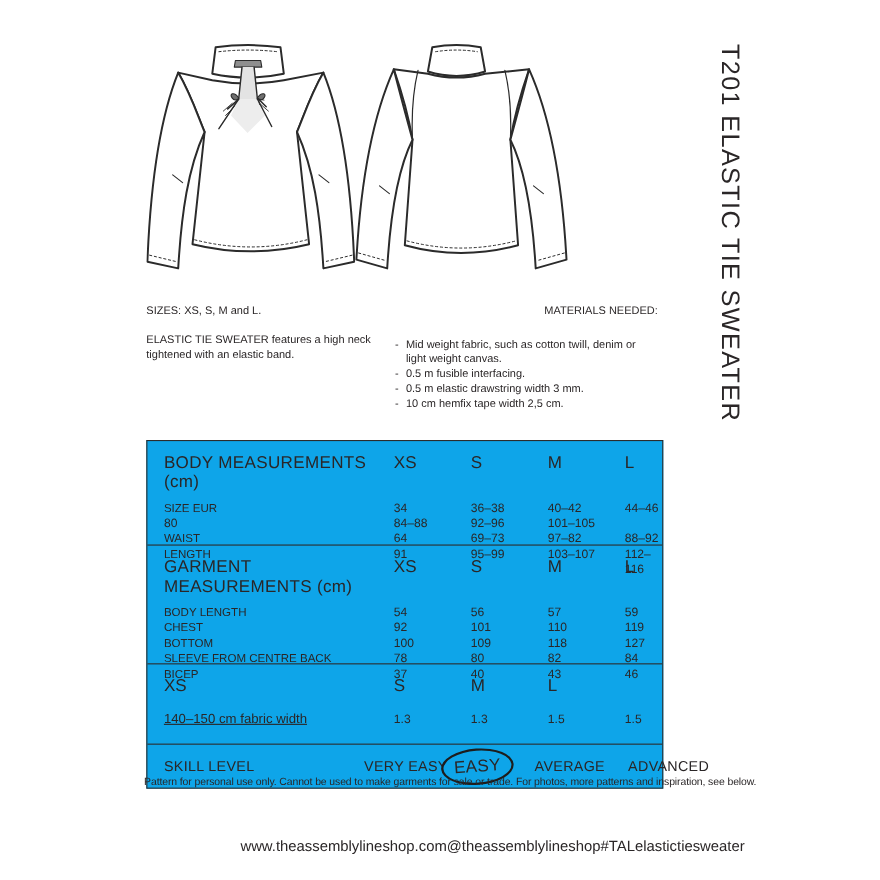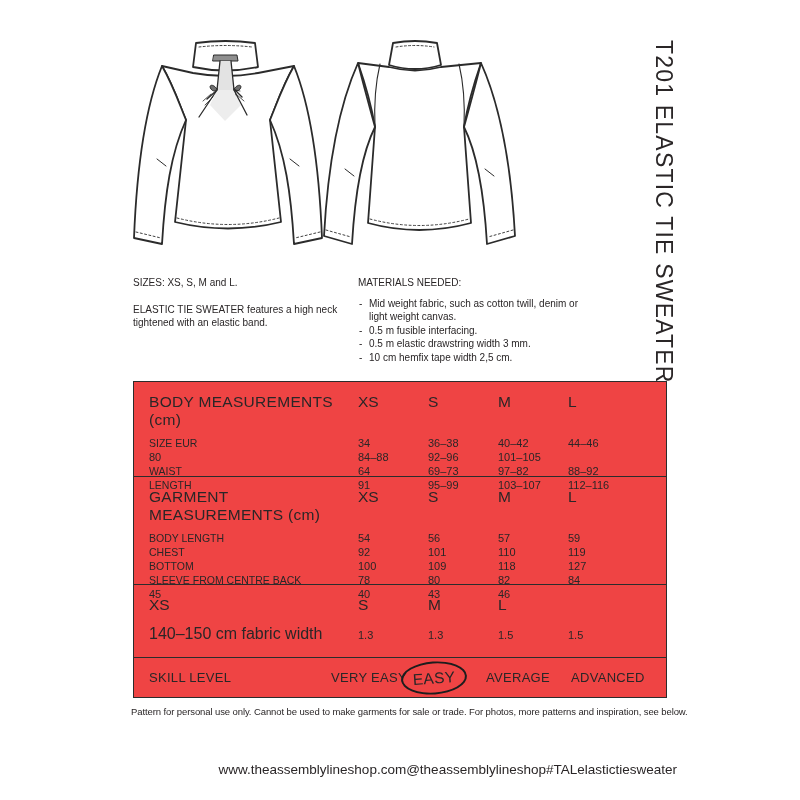--- a/index.html
+++ b/index.html
@@ -9,38 +9,38 @@
 
   
   .vtitle{position:absolute;left:676px;top:40px;transform:rotate(90deg);transform-origin:0 0;
           white-space:nowrap;font-size:23px;letter-spacing:1.2px;line-height:24px;color:#2a2627;}
 
   
   .intro{left:133px;top:276px;width:218px;font-size:10px;line-height:13px;}
   .intro p{margin:0;}
   .intro p + p{margin-top:14px;}
   .materials{left:358px;top:276px;width:240px;font-size:10px;line-height:13.5px;}
-  .materials .mh{margin:0 0 7px 0;}
+  .materials .mh{margin:0 0 17px 0;text-align:right;}
   .materials ul{margin:0;padding:0;list-style:none;}
   .materials li{position:relative;padding-left:11px;}
   .materials li::before{content:"-";position:absolute;left:1px;top:0;}
 
   
-  .spec{left:133px;top:381px;width:534px;border:1.6px solid #2c2c2c;box-sizing:border-box;background:#ef4444;}
+  .spec{left:133px;top:400px;width:470px;border:1.6px solid #2c2c2c;box-sizing:border-box;background:#0ea5e9;}
   .sec{box-sizing:border-box;padding:11px 0 0 15px;}
   .sec + .sec{border-top:1.6px solid #2c2c2c;}
   .sec1{height:94px;} .sec2{height:108px;} .sec3{height:73px;}
   .hdr-row,.m-row{display:grid;grid-template-columns:209px 70px 70px 70px 1fr;align-items:baseline;}
   .sec-title{font-size:15.5px;letter-spacing:.3px;}
   .size-h{font-size:15.5px;}
   .rows{margin-top:7px;}
   .m-row{font-size:10.5px;line-height:14px;}
   .m-row .val{font-size:11px;}
   .fab-row{margin-top:13px;}
-  .fab-label{font-size:16px;}
+  .fab-label{font-size:12px;text-decoration:underline;}
 
   
   .skill{position:relative;height:40px;border-top:1.6px solid #2c2c2c;}
   .skill span{position:absolute;top:0;bottom:0;display:flex;align-items:center;font-size:13px;letter-spacing:.3px;}
   .sk-label{left:15px;}
   .sk-o1{left:197px;}
   .sk-o3{left:352px;}
   .sk-o4{left:437px;}
   .ellipse{position:absolute;left:267px;top:50%;transform:translateY(-50%) rotate(-4deg);
            width:62px;height:29px;border:2px solid #1d1d1d;border-radius:50%;
@@ -200,21 +200,22 @@
           <div class="val">127</div>
         </div>
         <div class="m-row">
           <div>SLEEVE FROM CENTRE BACK</div>
           <div class="val">78</div>
           <div class="val">80</div>
           <div class="val">82</div>
           <div class="val">84</div>
         </div>
         <div class="m-row">
-          <div class="val">45</div>
+          <div>BICEP</div>
+          <div class="val">37</div>
           <div class="val">40</div>
           <div class="val">43</div>
           <div class="val">46</div>
         </div>
       </div>
     </div>
 
     <div class="sec sec3">
       <div class="hdr-row">
         <div class="size-h">XS</div>

